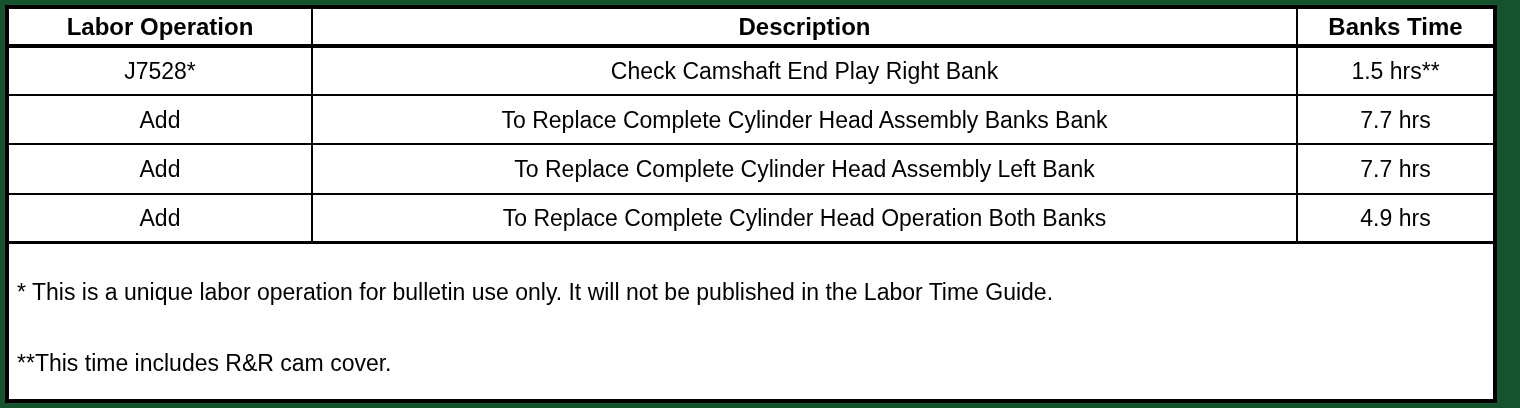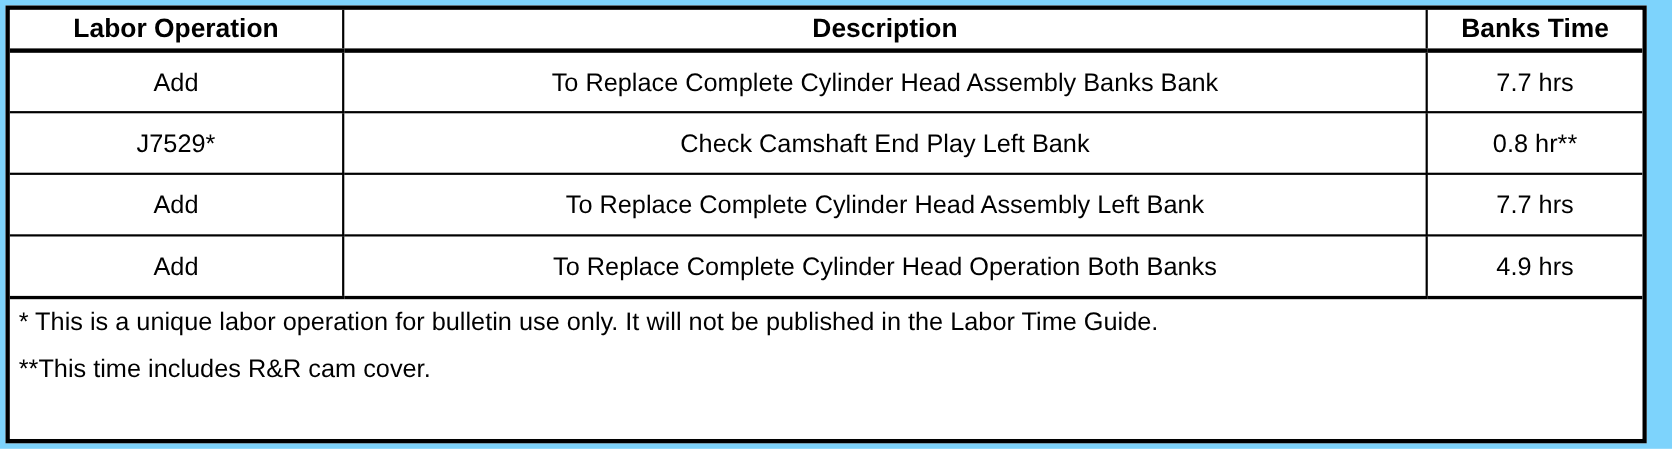--- a/index.html
+++ b/index.html
@@ -12,21 +12,21 @@
     height: 408px;
     font-family: "Liberation Sans", sans-serif;
     color: #000000;
     overflow: hidden;
   }
 
   .sheet {
     position: relative;
     width: 1520px;
     height: 408px;
-    background: #7dd3fc;
+    background: #14532d;
     box-sizing: border-box;
   }
 
   
   .labor-table {
     position: absolute;
     left: 5px;
     top: 5px;
     width: 1492px;
     height: 398px;
@@ -102,20 +102,21 @@
     text-align: left;
     vertical-align: top;
     padding: 8px 0 0 8px;
   }
 
   .note-line {
     display: block;
     font-size: 23px;
     line-height: 1.08;
     white-space: pre;
+    margin-top: 28px;
   }
   .note-gap {
     display: block;
     height: 18px;
   }
 </style>
 </head>
 <body>
 
 <div class="sheet">
@@ -131,32 +132,32 @@
       <thead>
         <tr class="head-row">
           <th class="col-op">Labor Operation</th>
           <th class="col-desc">Description</th>
           <th class="col-time">Banks Time</th>
         </tr>
       </thead>
 
       <tbody>
 
+        <tr class="body-row">
+          <td class="col-op">J7528*</td>
+          <td class="col-desc">Check Camshaft End Play Right Bank</td>
+          <td class="col-time">1.5 hrs**</td>
+        </tr>
 
         <tr class="body-row">
           <td class="col-op">Add</td>
           <td class="col-desc">To Replace Complete Cylinder Head Assembly Banks Bank</td>
           <td class="col-time">7.7 hrs</td>
         </tr>
 
-        <tr class="body-row">
-          <td class="col-op">J7529*</td>
-          <td class="col-desc">Check Camshaft End Play Left Bank</td>
-          <td class="col-time">0.8 hr**</td>
-        </tr>
 
         <tr class="body-row">
           <td class="col-op">Add</td>
           <td class="col-desc">To Replace Complete Cylinder Head Assembly Left Bank</td>
           <td class="col-time">7.7 hrs</td>
         </tr>
 
 
         <tr class="body-row last-body">
           <td class="col-op">Add</td>

